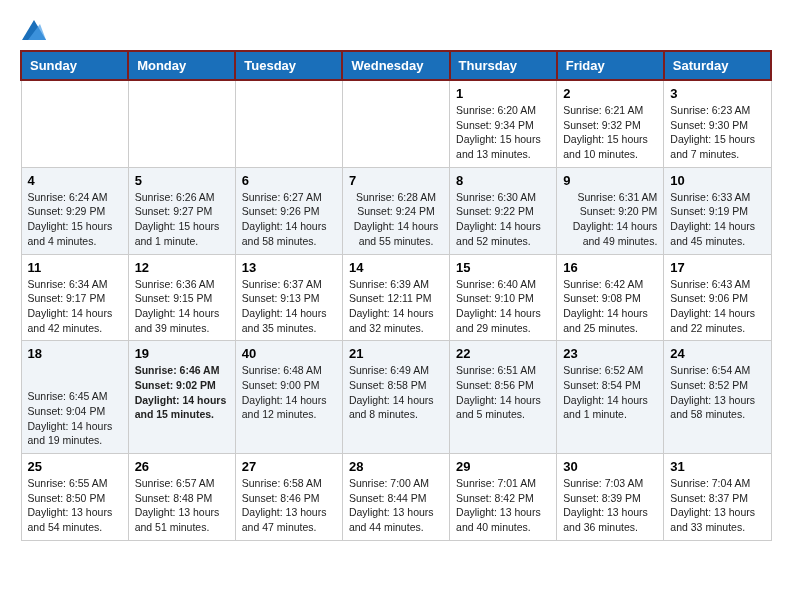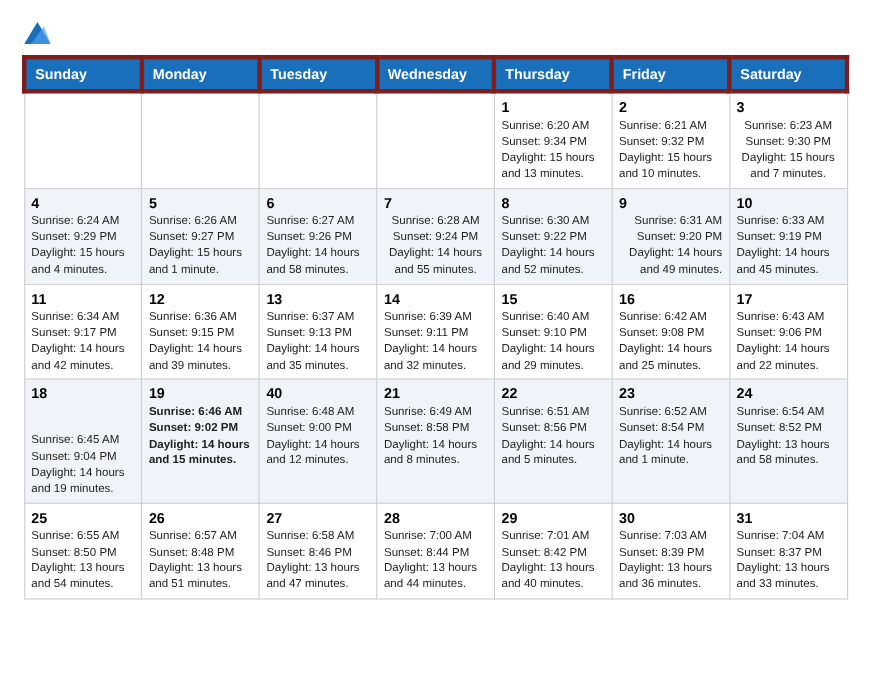--- a/index.html
+++ b/index.html
@@ -55,21 +55,21 @@
     .calendar {
       width: 100%;
       border-collapse: collapse;
     }
     .calendar th {
       background-color: #1a6fba;
       color: #fff;
       text-align: left;
       padding: 6px 8px;
       font-size: 13px;
-      border: 4px solid #7f1d1d;
+      border: 2px solid #7f1d1d;
     }
     .calendar td {
       vertical-align: top;
       padding: 5px 6px;
       border: 1px solid #ccc;
       width: 14.28%;
       font-size: 11px;
       background: #fff;
       min-height: 80px;
     }
@@ -138,21 +138,21 @@
         </td>
         <td>
           <span class="day-num">2</span>
           <div class="day-detail" style="white-space: pre-line;">Sunrise: 6:21 AM
 Sunset: 9:32 PM
 Daylight: 15 hours
 and 10 minutes.</div>
         </td>
         <td>
           <span class="day-num">3</span>
-          <div class="day-detail" style="white-space: pre-line; text-align: center;">Sunrise: 6:23 AM
+          <div class="day-detail" style="white-space: pre-line;">Sunrise: 6:23 AM
 Sunset: 9:30 PM
 Daylight: 15 hours
 and 7 minutes.</div>
         </td>
       </tr>
       <tr>
         <td>
           <span class="day-num">4</span>
           <div class="day-detail" style="white-space: pre-line;">Sunrise: 6:24 AM
 Sunset: 9:29 PM
@@ -220,21 +220,21 @@
         <td>
           <span class="day-num">13</span>
           <div class="day-detail" style="white-space: pre-line;">Sunrise: 6:37 AM
 Sunset: 9:13 PM
 Daylight: 14 hours
 and 35 minutes.</div>
         </td>
         <td>
           <span class="day-num">14</span>
           <div class="day-detail" style="white-space: pre-line;">Sunrise: 6:39 AM
-Sunset: 9:11 PM
+Sunset: 12:11 PM
 Daylight: 14 hours
 and 32 minutes.</div>
         </td>
         <td>
           <span class="day-num">15</span>
           <div class="day-detail" style="white-space: pre-line;">Sunrise: 6:40 AM
 Sunset: 9:10 PM
 Daylight: 14 hours
 and 29 minutes.</div>
         </td>

